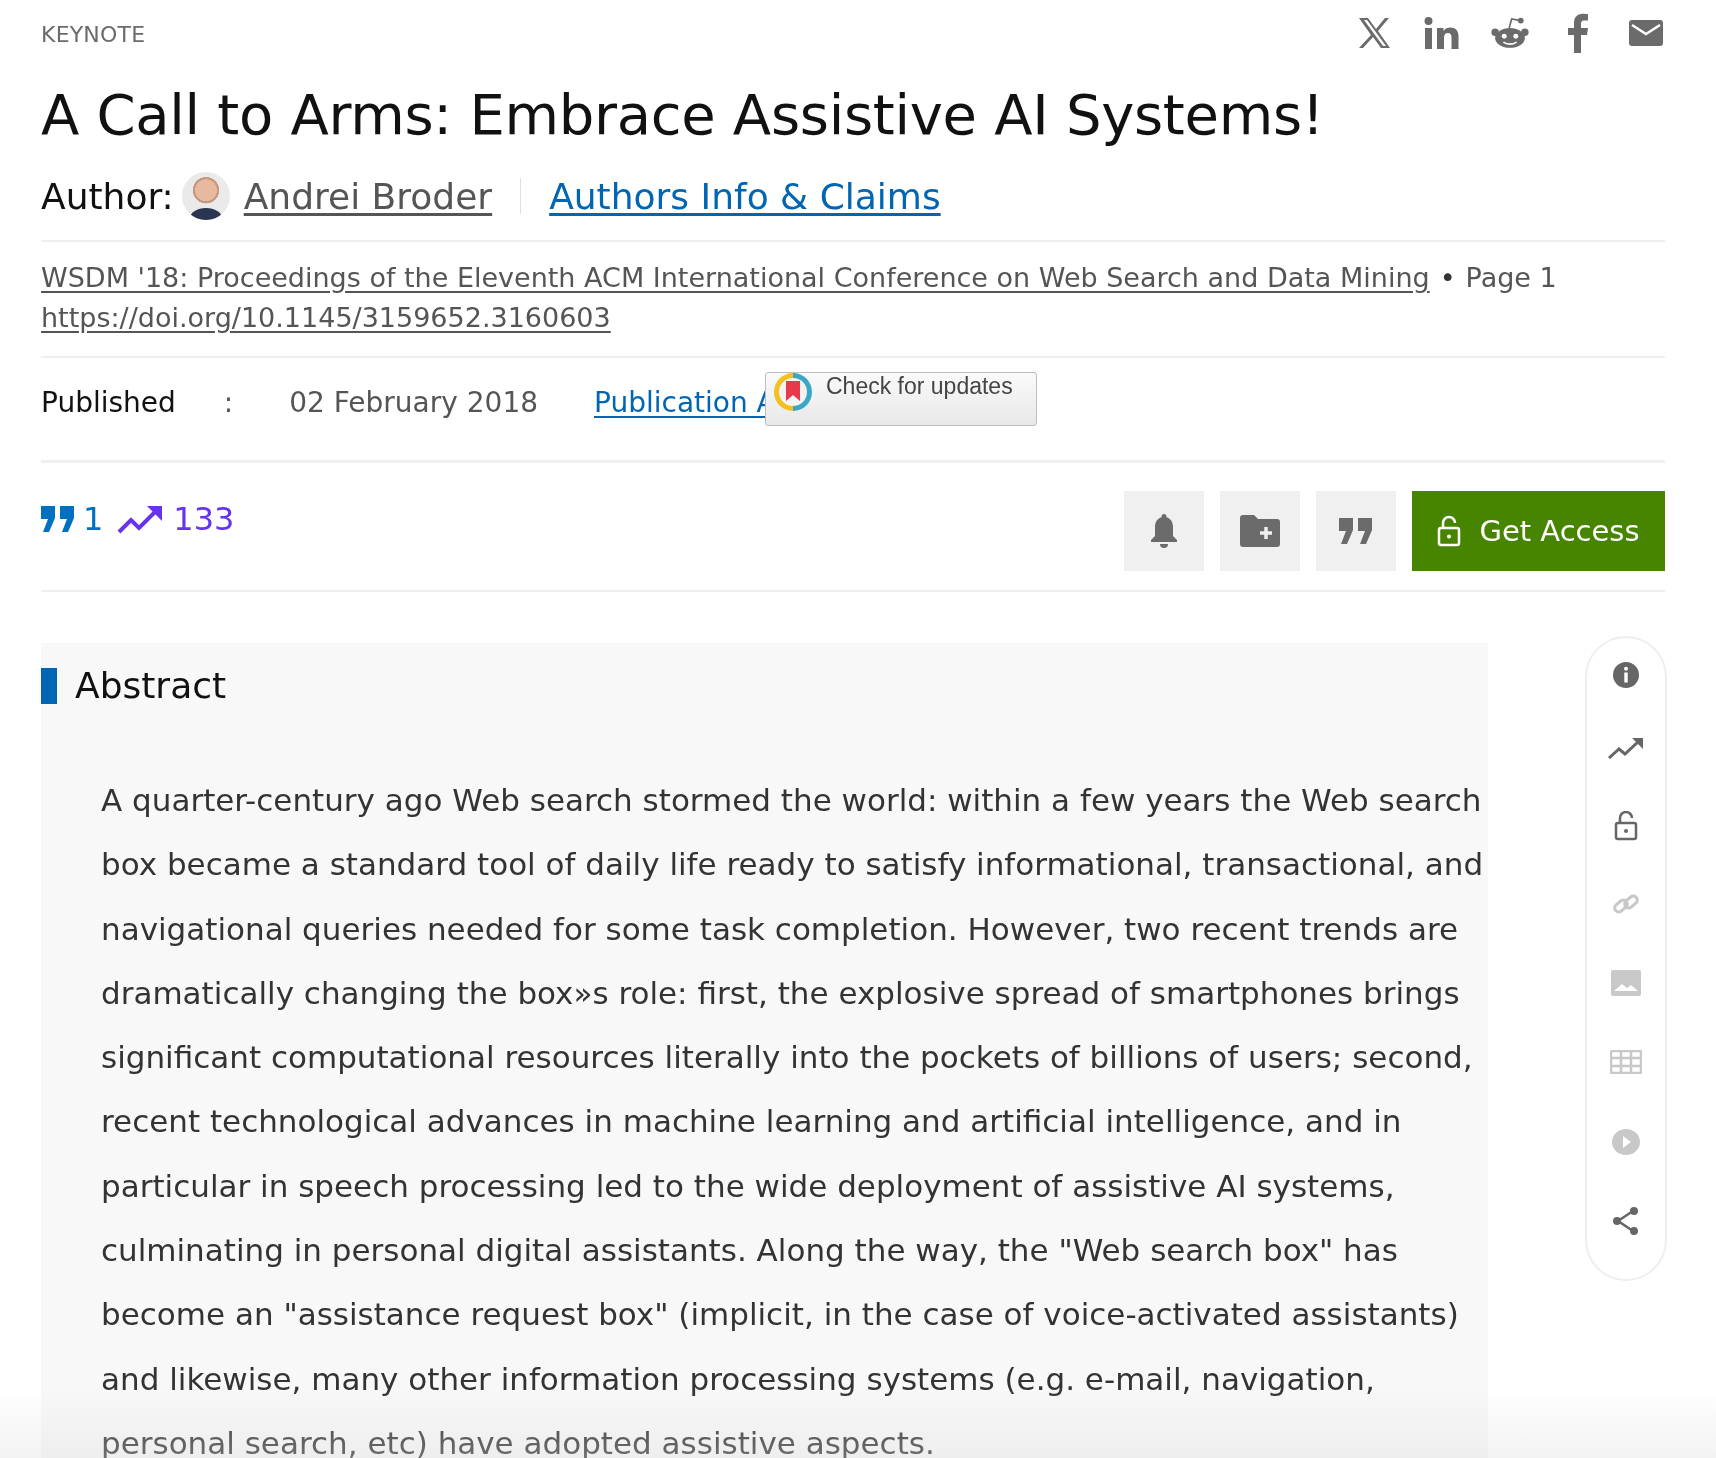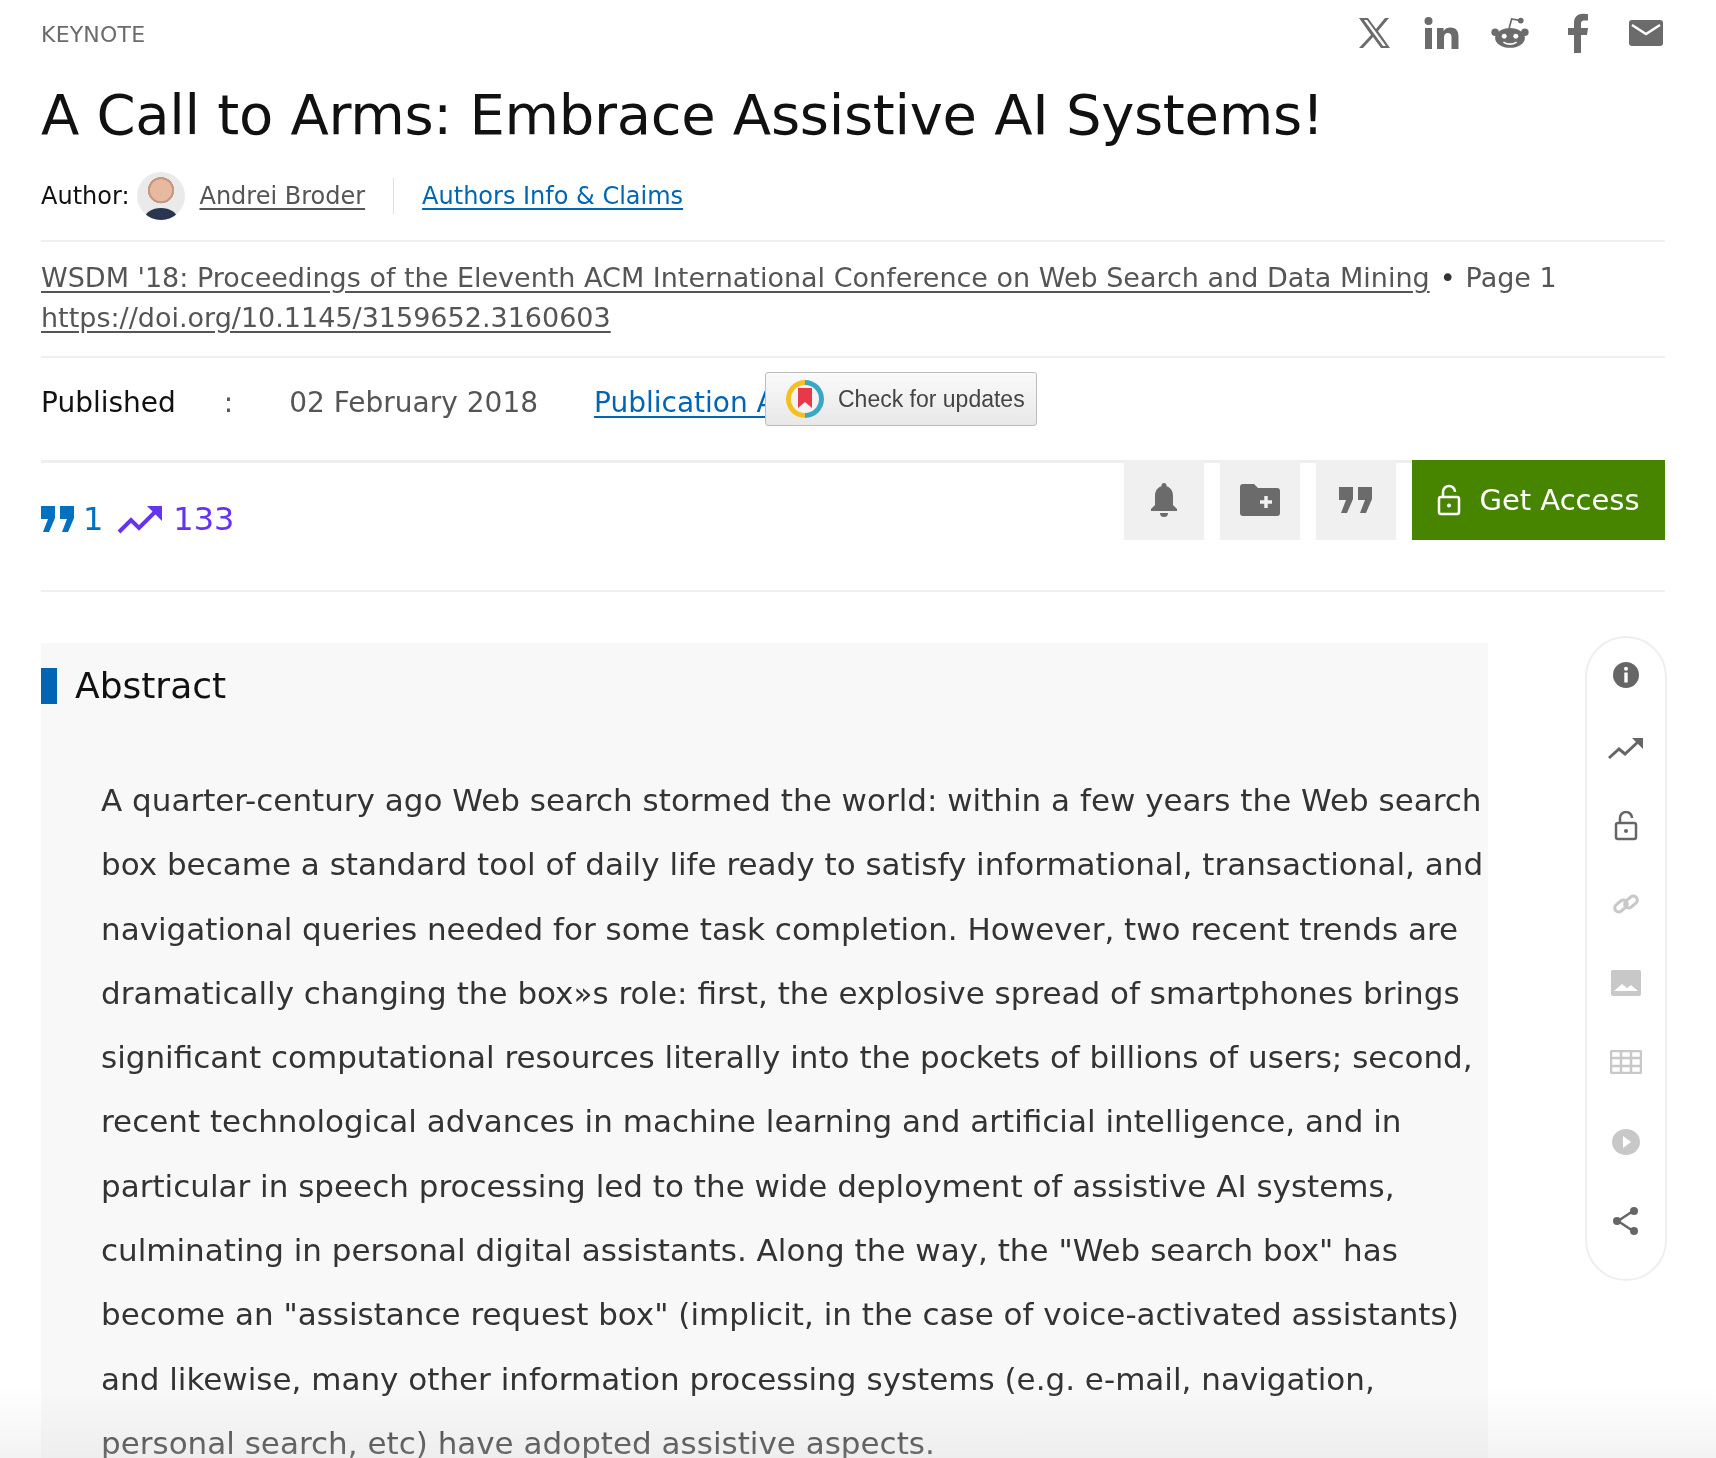--- a/index.html
+++ b/index.html
@@ -9,47 +9,47 @@
   .page { position: absolute; left: 41px; top: 0; width: 1624px; }
 
   .type-label { position: absolute; top: 22px; left: 0; font-size: 22px; color: #6b6b6b; letter-spacing: 0.2px; }
 
   .share-bar { position: absolute; top: 14px; right: 0; display: flex; gap: 30px; align-items: center; }
   .share-bar .sicon { width: 38px; height: 38px; display: flex; align-items: center; justify-content: center; cursor: pointer; }
   .share-bar svg { fill: #6b6b6b; }
 
   .title { position: absolute; top: 82px; left: 0; font-size: 56px; font-weight: 400; color: #111; letter-spacing: -0.3px; }
 
-  .author-row { position: absolute; top: 172px; left: 0; display: flex; align-items: center; font-size: 24px; }
+  .author-row { position: absolute; top: 172px; left: 0; display: flex; align-items: center; font-size: 36px; }
   .author-row .lbl { color: #111; }
   .avatar { width: 48px; height: 48px; border-radius: 50%; margin: 0 14px 0 8px; background: radial-gradient(circle at 50% 38%, #e6b9a0 0 28%, #c89880 29% 34%, #eaeaea 35%); position: relative; overflow: hidden; }
   .avatar::after { content: ""; position: absolute; bottom: -8px; left: 8px; width: 32px; height: 20px; border-radius: 50% 50% 0 0; background: #2a3550; }
   .author-link { color: #555; text-decoration: underline; text-underline-offset: 4px; }
   .vsep { width: 1px; height: 36px; background: #e0e0e0; margin: 0 28px; }
   .blue-link { color: #0066b3; text-decoration: underline; text-underline-offset: 4px; }
 
   .hr { position: absolute; left: 0; width: 1624px; height: 2px; background: #efefef; }
 
   .pub-block { position: absolute; top: 258px; left: 0; font-size: 27px; line-height: 40px; color: #555; }
   .pub-block a { color: #555; text-decoration: underline; text-underline-offset: 4px; }
   .pub-block .bullet { margin: 0 10px; color: #333; }
 
   .published-row { position: absolute; top: 386px; left: 0; display: flex; align-items: center; font-size: 28px; gap: 48px; }
   .published-row .plbl { color: #111; }
   .published-row .pdate { color: #555; margin-right: 8px; }
-  .cfu { position: absolute; left: 724px; top: 372px; width: 272px; height: 54px; border: 1px solid #bdbdbd; border-radius: 3px; background: linear-gradient(#fafafa, #e8e8e8); display: flex; align-items: center; padding-left: 20px; font-family: "Liberation Sans", sans-serif; font-size: 23px; color: #444; cursor: pointer; }
+  .cfu { position: absolute; left: 724px; top: 372px; width: 272px; height: 54px; border: 1px solid #bdbdbd; border-radius: 3px; background: linear-gradient(#fafafa, #e8e8e8); display: flex; padding-left: 8px; font-family: "Liberation Sans", sans-serif; font-size: 23px; color: #444; cursor: pointer; }
   .cfu .logo { width: 38px; height: 38px; border-radius: 50%; margin-right: 14px; position: relative; background: conic-gradient(#3aa7c4 0 50%, #f4c020 50% 100%); }
   .cfu .logo::before { content: ""; position: absolute; inset: 5px; border-radius: 50%; background: #f3f3f3; }
   .cfu .logo::after { content: ""; position: absolute; left: 12px; top: 8px; width: 14px; height: 20px; background: #e8394a; clip-path: polygon(0 0, 100% 0, 100% 100%, 50% 70%, 0 100%); }
 
   .metrics { position: absolute; top: 500px; left: 0; display: flex; align-items: center; font-size: 32px; }
   .metrics .cites { color: #0070c0; margin-left: 8px; margin-right: 14px; }
   .metrics .downloads { color: #6633ee; margin-left: 10px; }
 
-  .actions { position: absolute; top: 460px; right: 0; display: flex; gap: 16px; }
+  .actions { position: absolute; top: 491px; right: 0; display: flex; gap: 16px; }
   .abtn { width: 80px; height: 80px; background: #f0f0f0; display: flex; align-items: center; justify-content: center; cursor: pointer; }
   .abtn svg { fill: #6b6b6b; }
   .get-access { width: 253px; height: 80px; background: #478500; color: #fff; display: flex; align-items: center; justify-content: center; gap: 18px; font-size: 29px; cursor: pointer; }
   .get-access svg { stroke: #fff; fill: none; }
 
   .abstract { position: absolute; top: 643px; left: 0; width: 1447px; height: 830px; background: #f8f8f8; }
   .abs-head { position: absolute; top: 22px; left: 0; display: flex; align-items: center; }
   .abs-head .bar { width: 16px; height: 36px; background: #0066b3; margin-right: 18px; }
   .abs-head .txt { font-size: 36px; color: #111; }
   .abs-body { position: absolute; top: 125px; left: 60px; width: 1360px; font-size: 31px; line-height: 64.3px; color: #333; }

